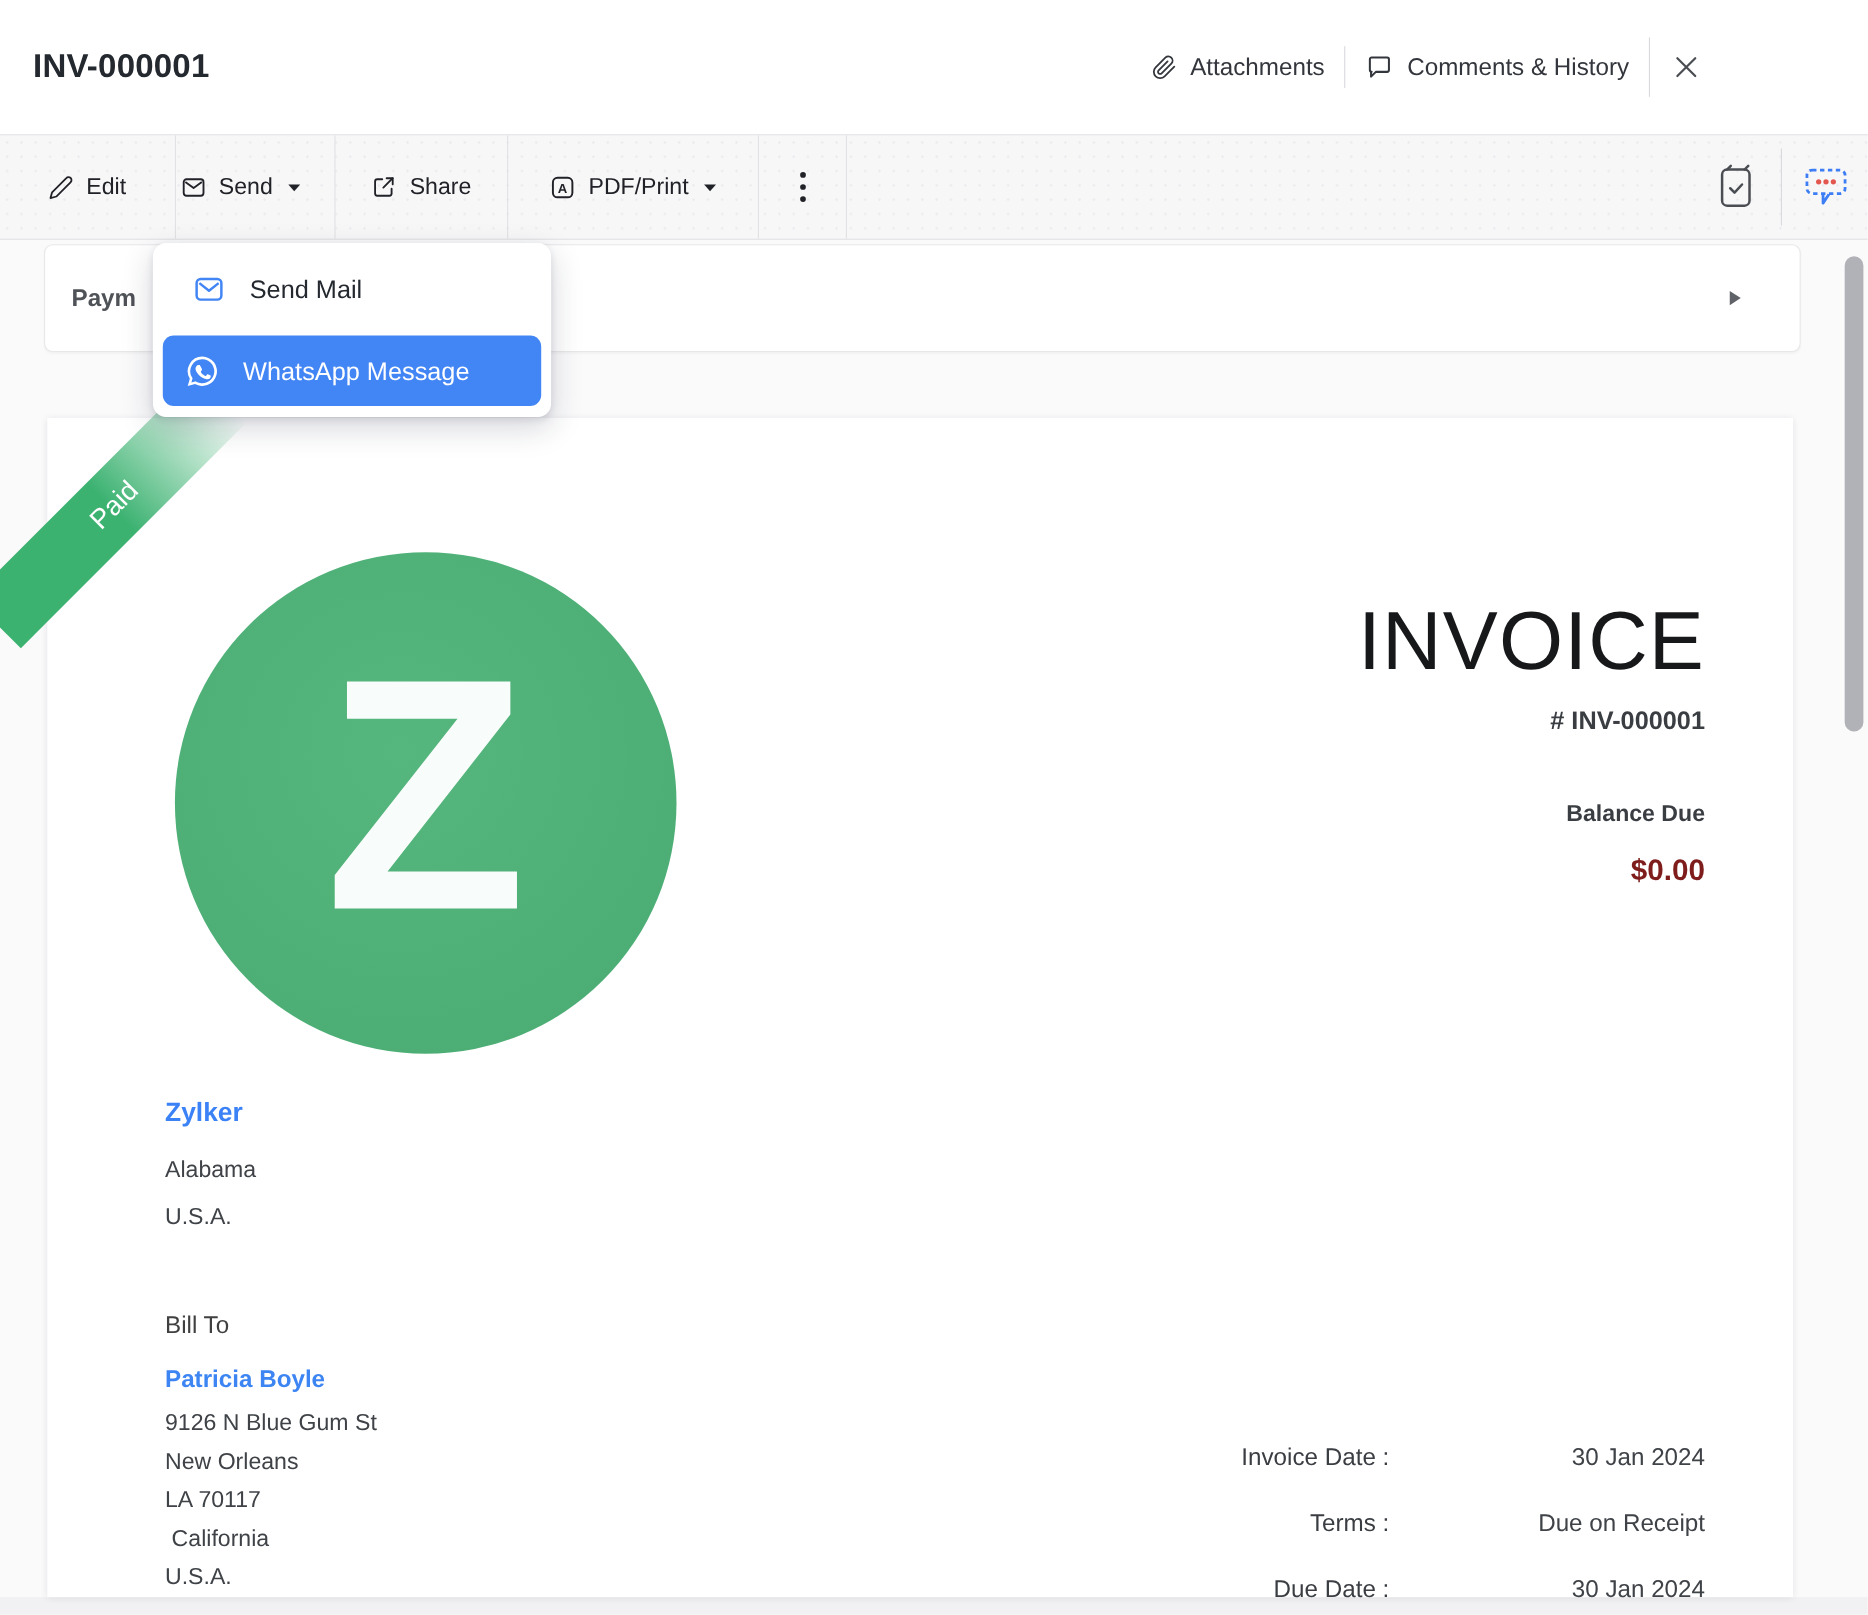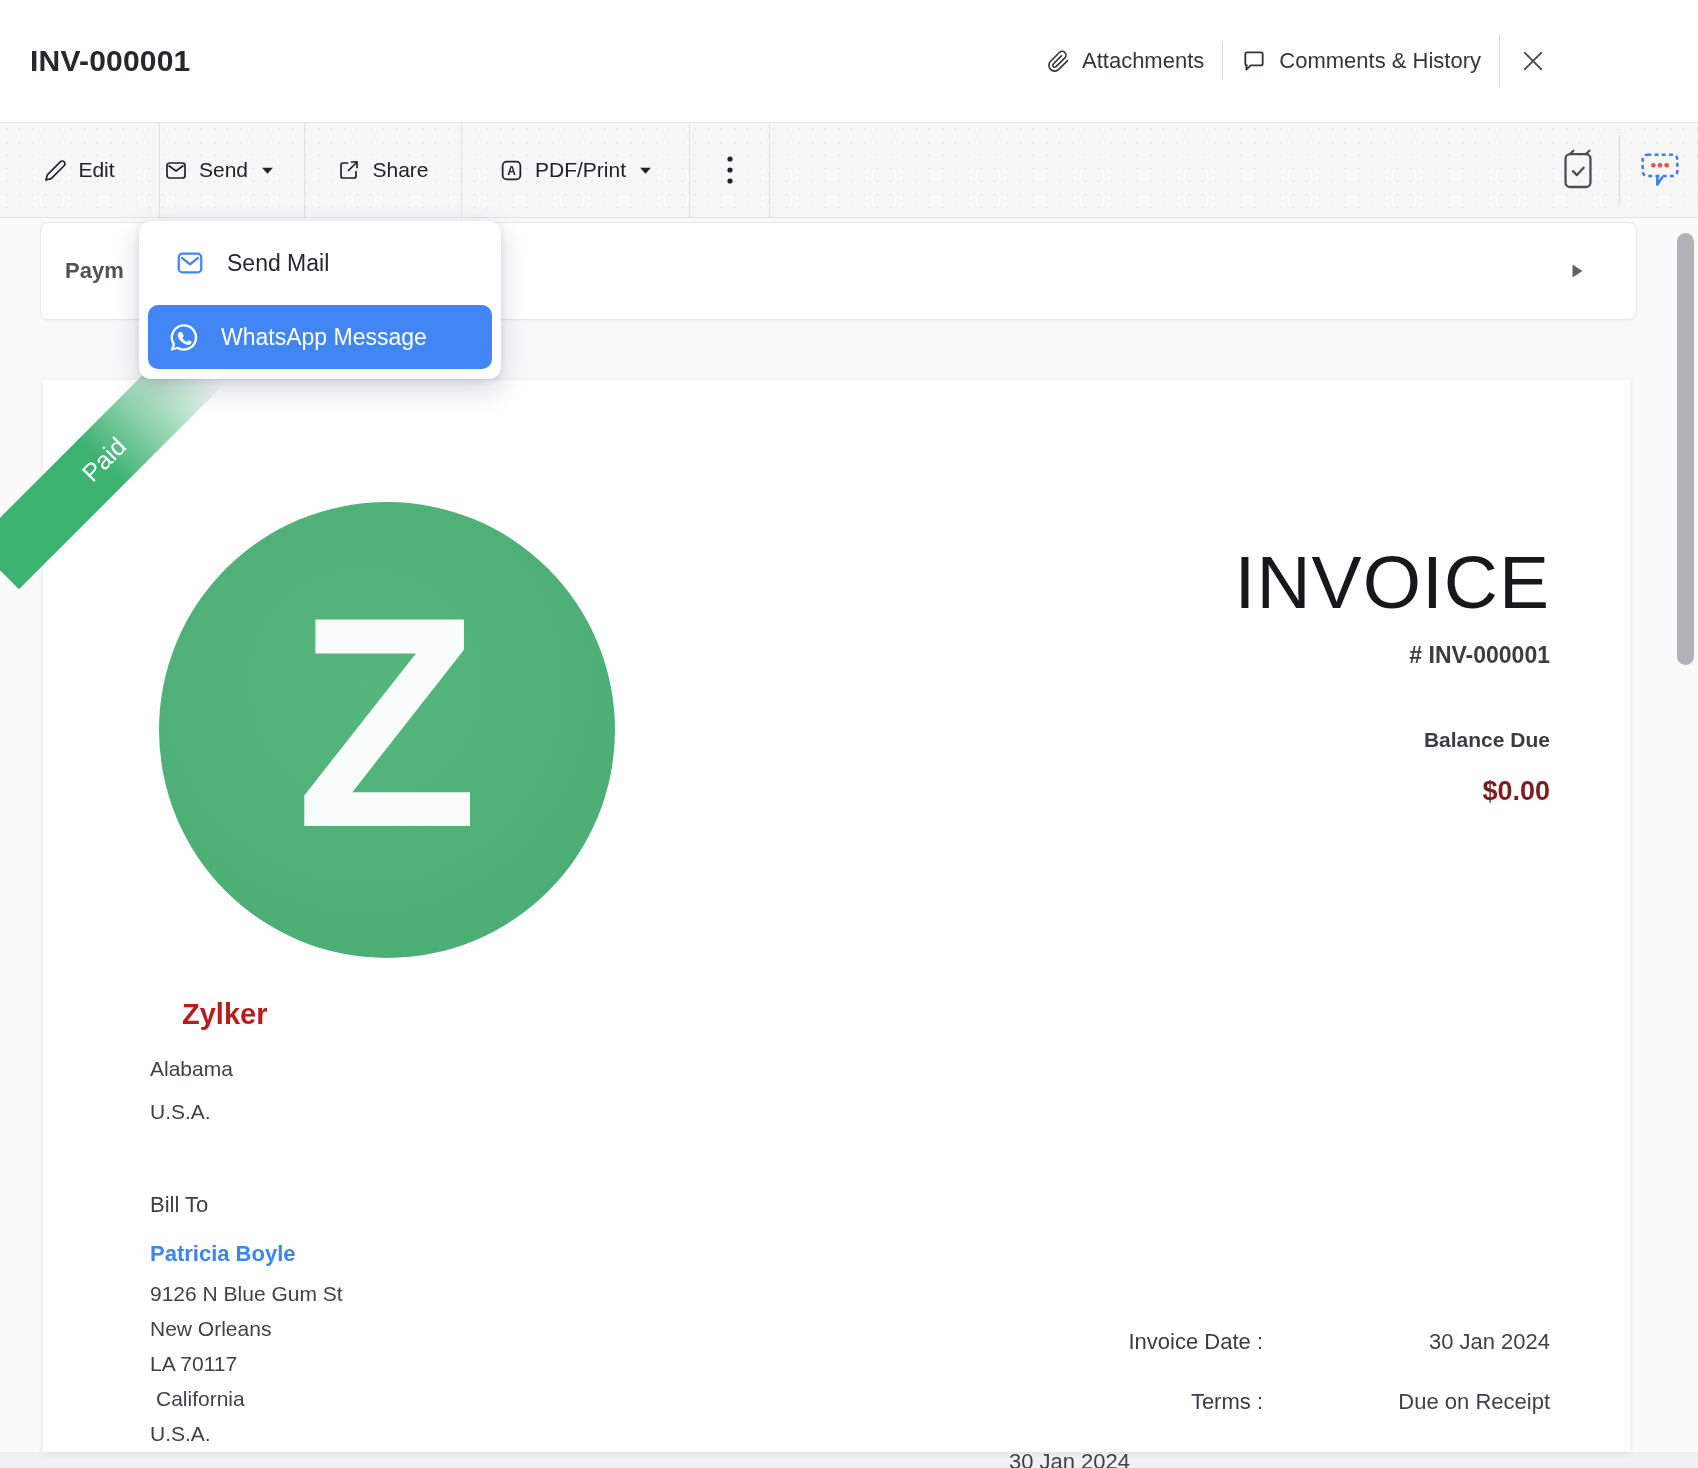--- a/index.html
+++ b/index.html
@@ -53,31 +53,31 @@
                  display:flex; align-items:center; justify-content:center; filter:blur(.4px); }
   .logo-letter { color:rgba(255,255,255,.96); font-size:300px; font-weight:700; line-height:1;
                  transform:translateY(-8px); }
   .inv-title { position:absolute; right:80px; top:165px; font-size:75px; font-weight:400; color:#17181a;
                line-height:1; letter-spacing:1px; }
   .inv-number { position:absolute; right:80px; top:262px; font-size:23px; font-weight:600; color:#3a3d42; }
   .balance-label { position:absolute; right:80px; top:348px; font-size:21px; font-weight:700; color:#3a3d42; }
   .balance-value { position:absolute; right:80px; top:396px; font-size:27px; font-weight:700; color:#7f1d1d; }
 
   .company-block { position:absolute; left:107px; top:618px; }
-  .company-name { font-size:29px; font-weight:700; color:#b91c1c; margin-bottom:16px;margin-left:32px; }
+  .company-name { font-size:24px; font-weight:700; color:#3b82f6; margin-bottom:16px; }
   .company-line { font-size:21px; color:#3f4247; line-height:43px; }
 
   .billto-label { position:absolute; left:107px; top:812px; font-size:22px; color:#404040; }
   .customer-name { position:absolute; left:107px; top:861px; font-size:22px; font-weight:700; color:#3d85f2; cursor:pointer; }
   .address-block { position:absolute; left:107px; top:896px; }
   .address-line { font-size:21px; color:#3f4247; line-height:35px; }
   .address-line.indent { padding-left:6px; }
 
   .meta-block { position:absolute; right:80px; top:915px; }
-  .meta-row { display:flex; height:60px; align-items:flex-end; }
+  .meta-row { display:flex; height:60px; align-items:center; }
   .meta-label { width:420px; text-align:right; font-size:22px; color:#3a3d42; }
   .meta-value { width:287px; text-align:right; font-size:22px; color:#3f4247; }
 
   .bottom-strip { position:absolute; left:0; top:1452px; width:1698px; height:16px; background:#f1f1f3; }
 
   .scroll-thumb { position:absolute; left:1677px; top:233px; width:17px; height:432px; border-radius:9px;
                   background:#b1b1b8; z-index:6; }
 
   svg { display:block; }
 </style>
@@ -237,20 +237,21 @@
   <div class="meta-block">
     <div class="meta-row">
       <div class="meta-label">Invoice Date :</div>
       <div class="meta-value">30 Jan 2024</div>
     </div>
     <div class="meta-row">
       <div class="meta-label">Terms :</div>
       <div class="meta-value">Due on Receipt</div>
     </div>
     <div class="meta-row">
+      <div class="meta-label">Due Date :</div>
       <div class="meta-value">30 Jan 2024</div>
     </div>
   </div>
 </div>
 
 <div class="bottom-strip"></div>
 
 <div class="send-menu">
   <div class="send-menu-item">
     <span class="mi-icon">

